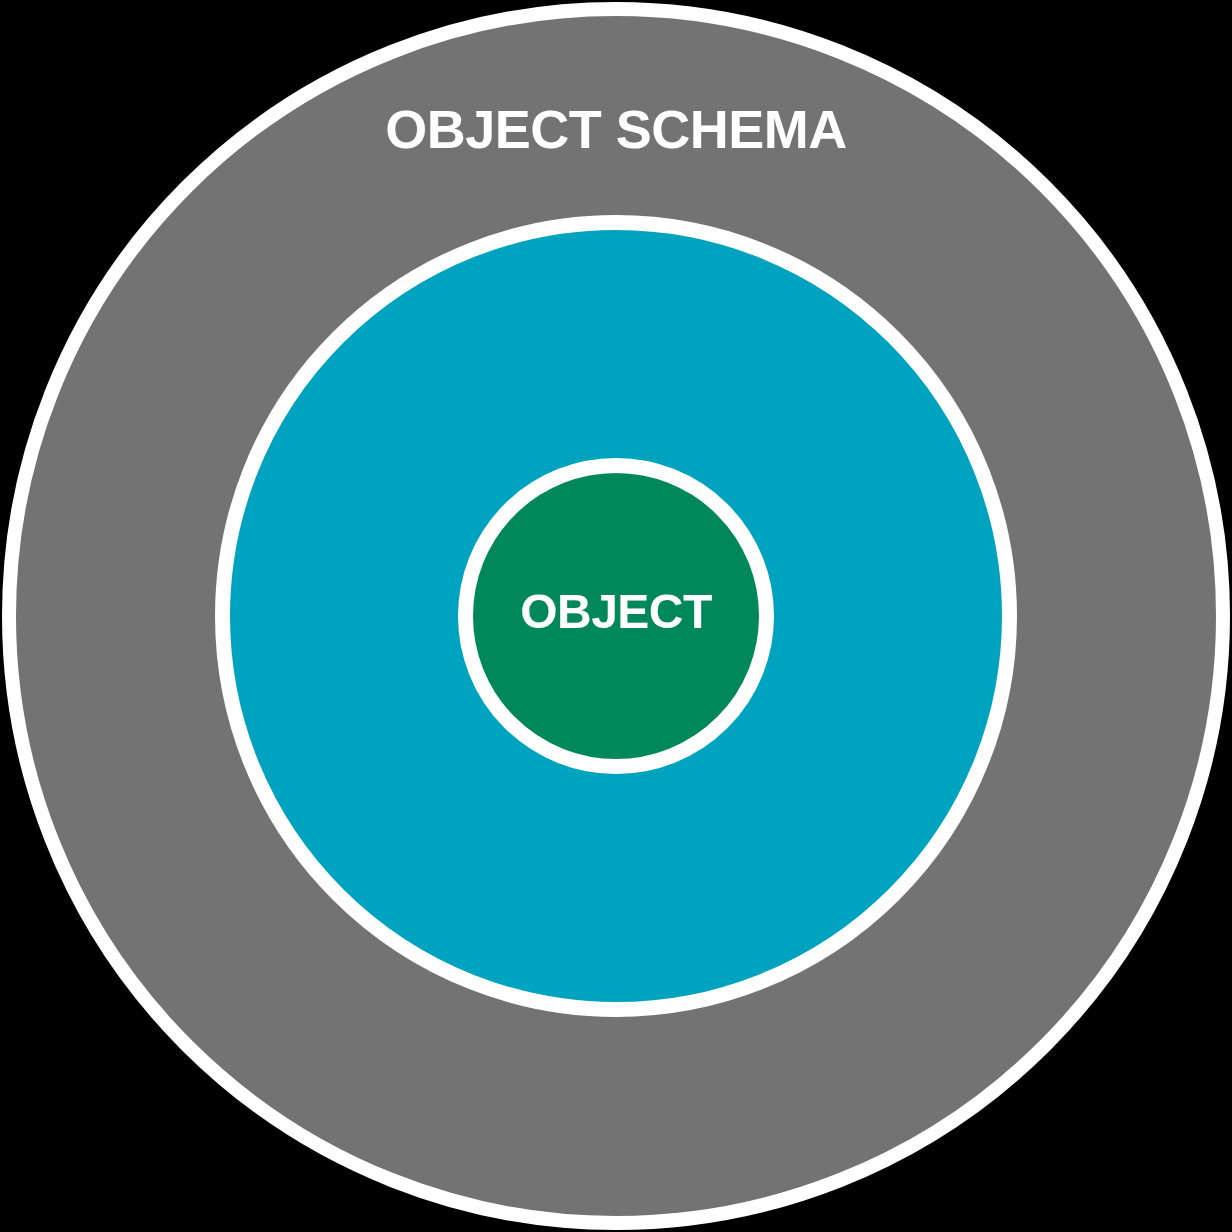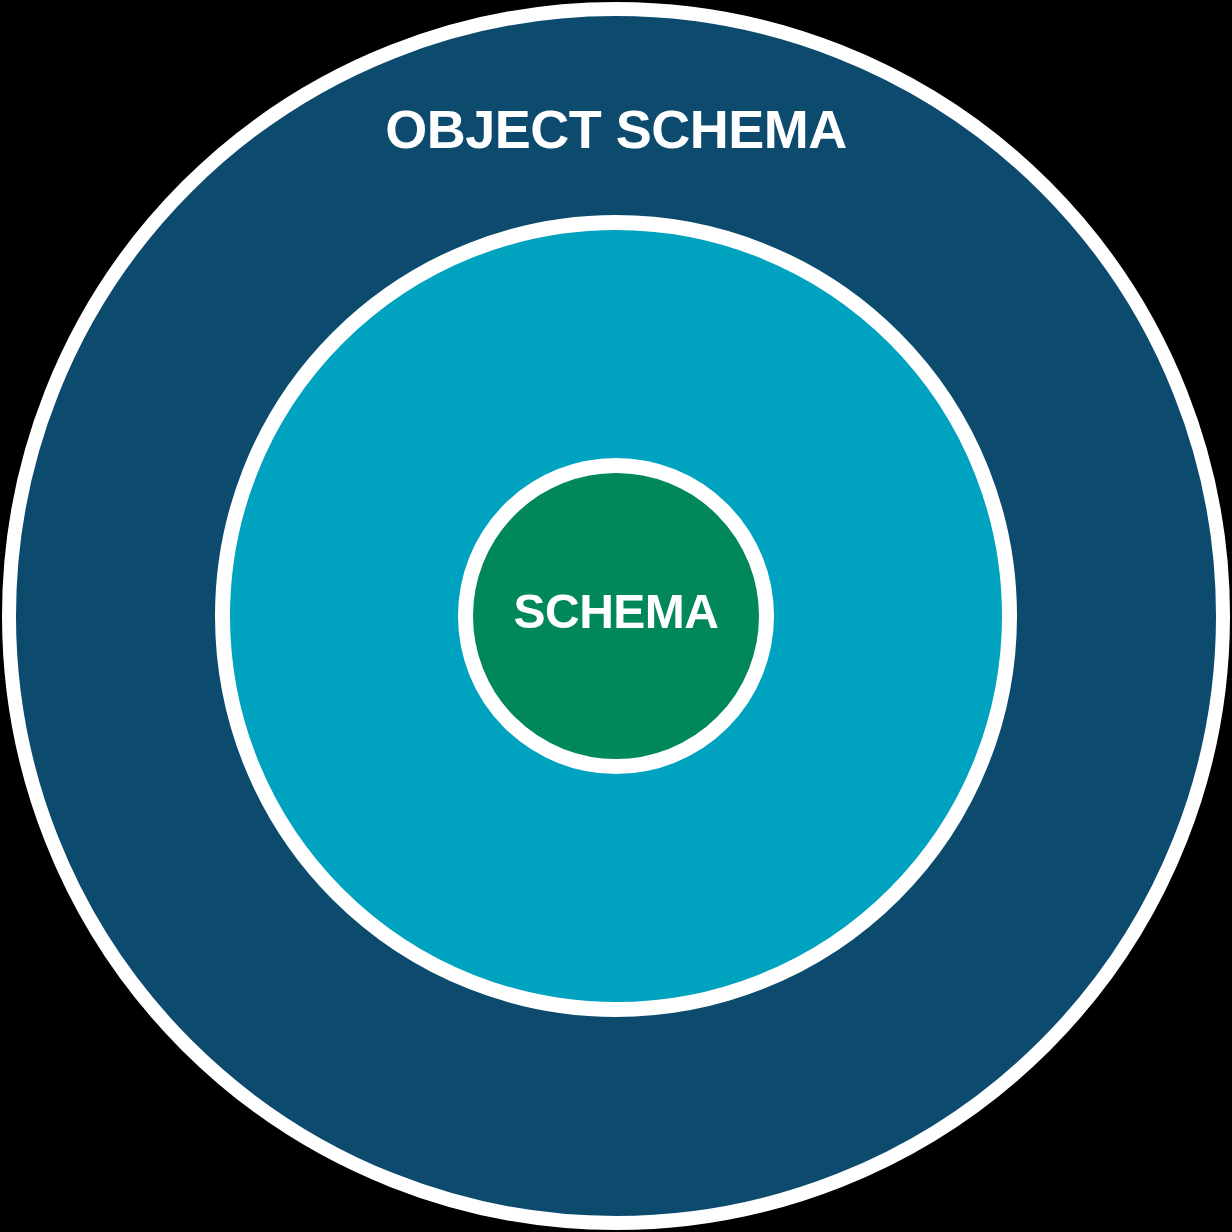--- a/index.html
+++ b/index.html
@@ -65,27 +65,27 @@
     top: calc(50% - 4px);
     transform: translateY(-50%);
     font-size: 48px;
   }
 </style>
 </head>
 <body style="background-color: rgb(0, 0, 0);">
 
 <div class="canvas">
 
-  <div class="circle circle-outer" style="background-color: #0c4a6e; border-color: rgb(255, 255, 255);">
+  <div class="circle circle-outer" style="background-color: #737373; border-color: rgb(255, 255, 255);">
 
     <div class="ring-label label-outer" style="color: rgb(255, 255, 255);">OBJECT SCHEMA</div>
 
     <div class="circle circle-middle" style="background-color: rgb(0, 163, 191); border-color: rgb(255, 255, 255);">
 
 
       <div class="circle circle-inner" style="background-color: rgb(0, 135, 90); border-color: rgb(255, 255, 255);">
 
-        <div class="ring-label label-inner" style="color: rgb(255, 255, 255);">SCHEMA</div>
+        <div class="ring-label label-inner" style="color: rgb(255, 255, 255);">OBJECT</div>
 
       </div>
     </div>
   </div>
 </div>
 
 </body></html>

